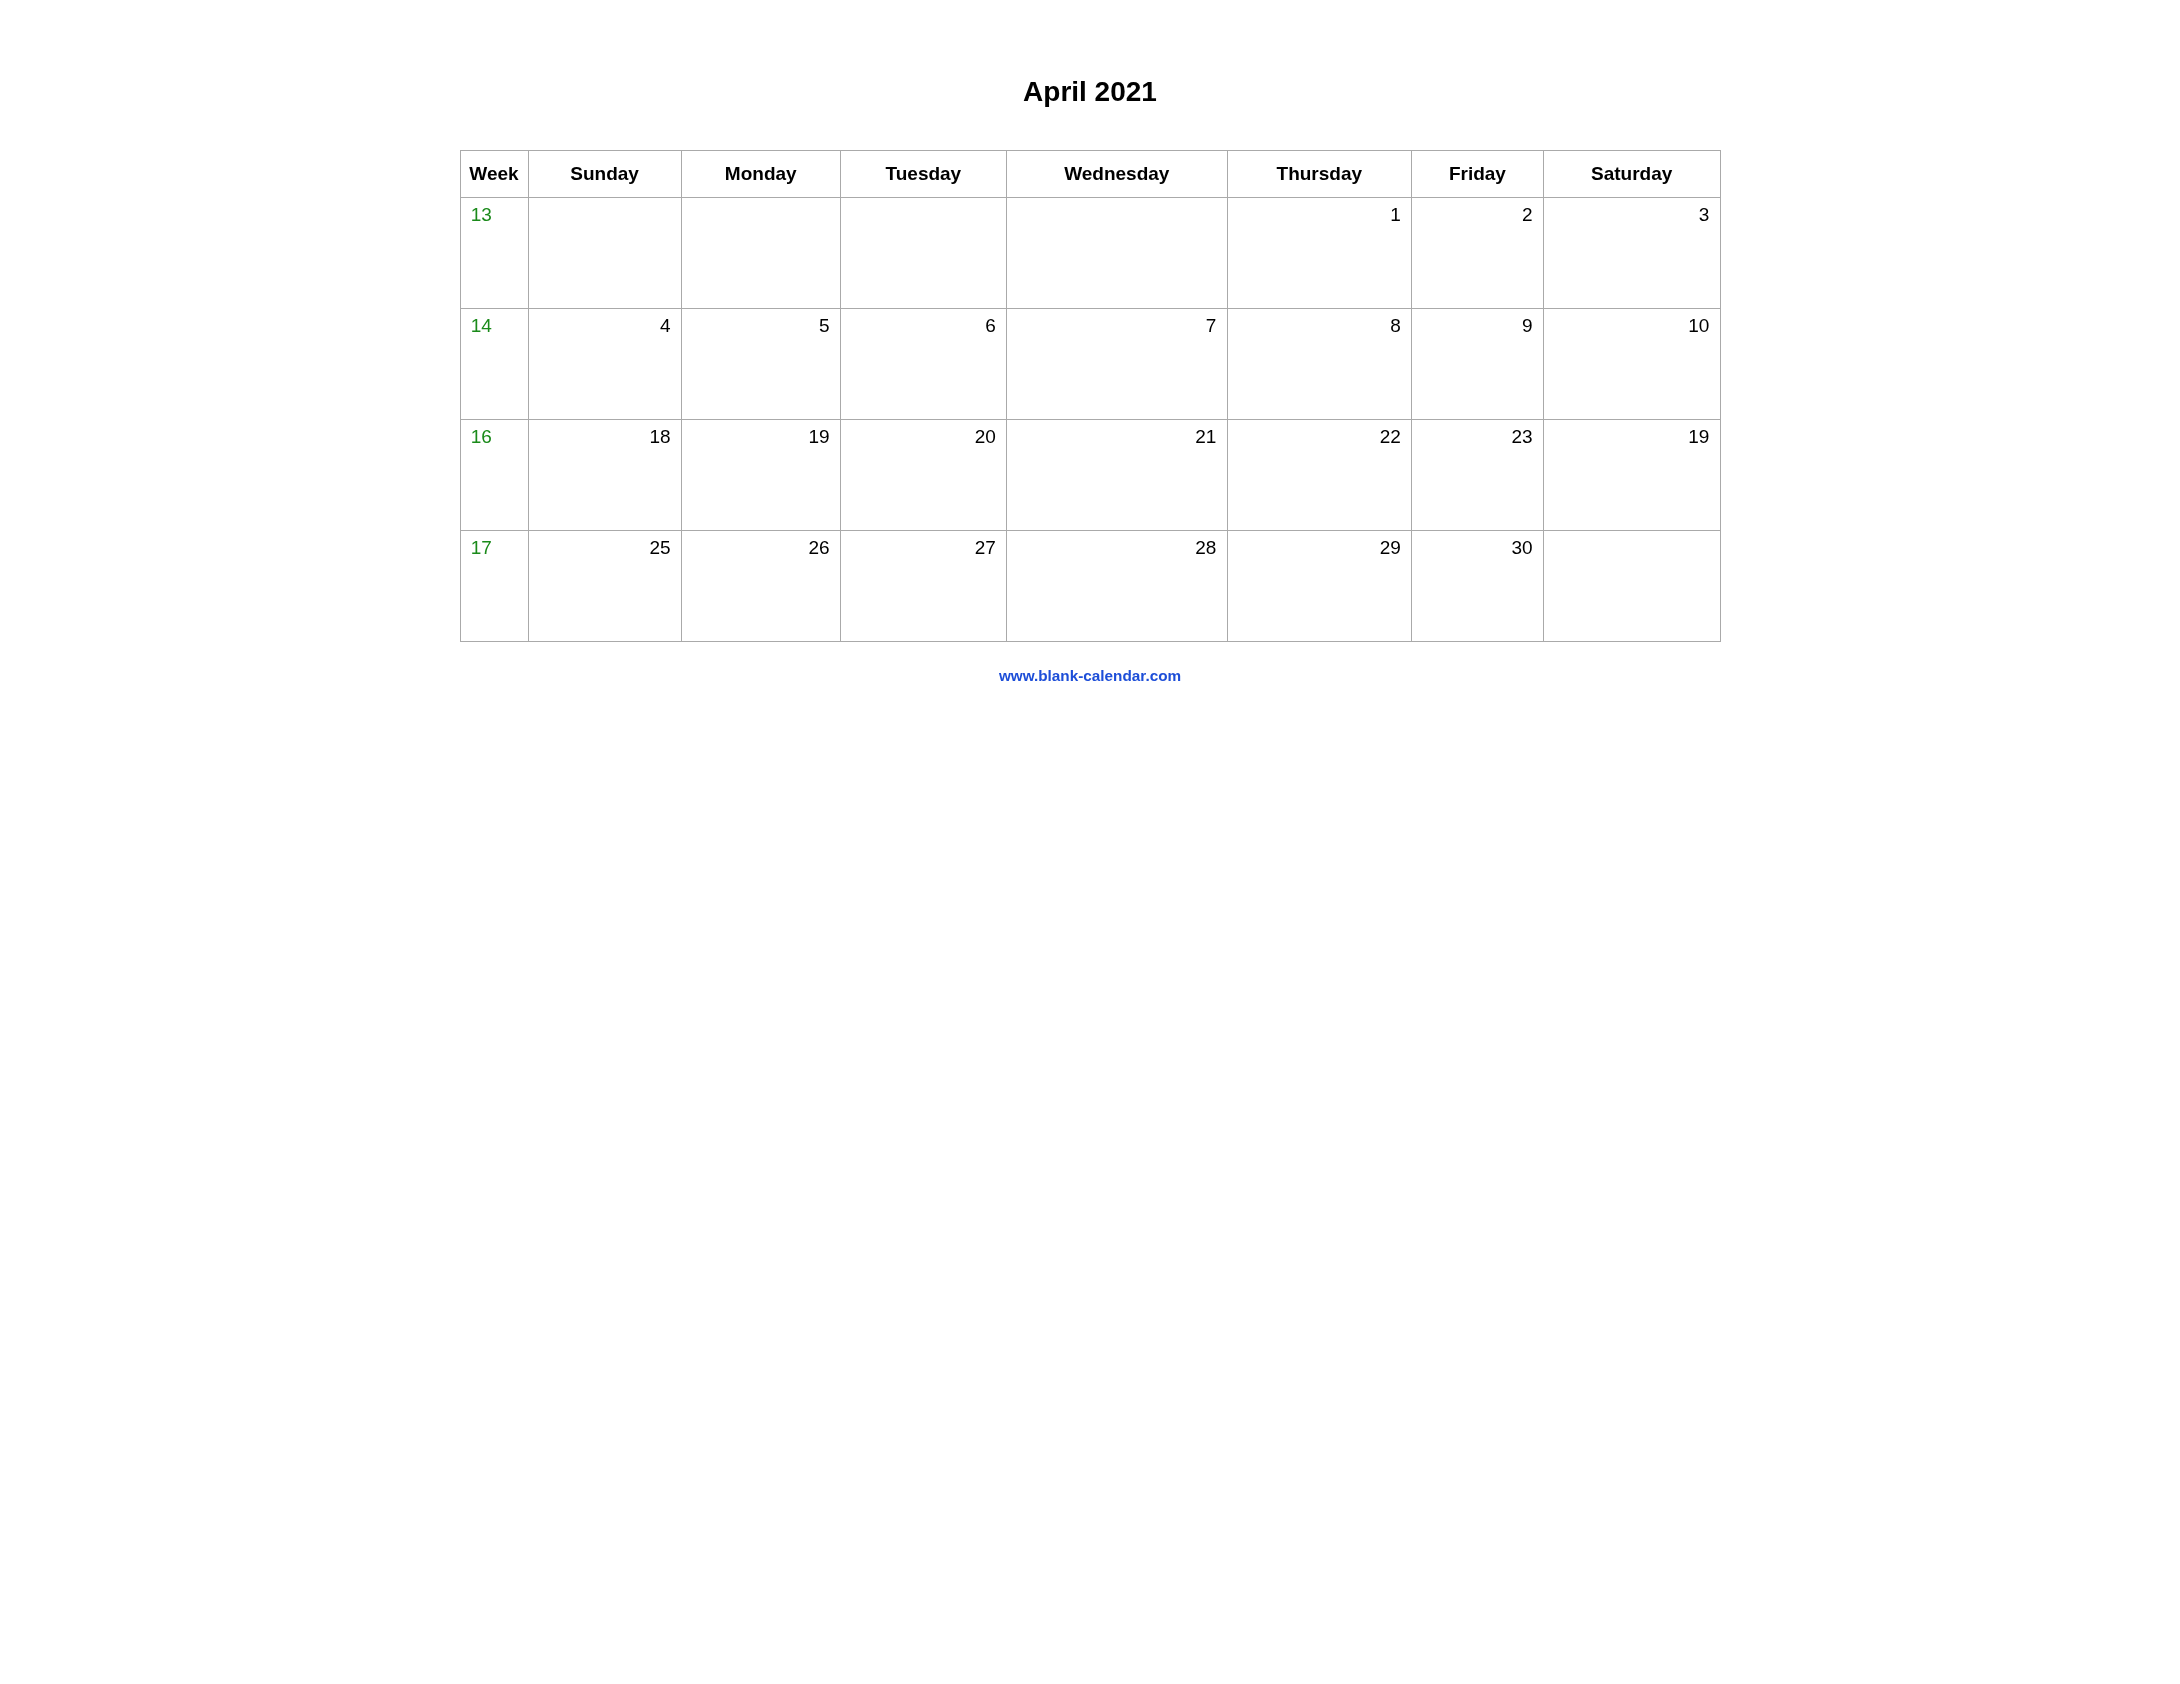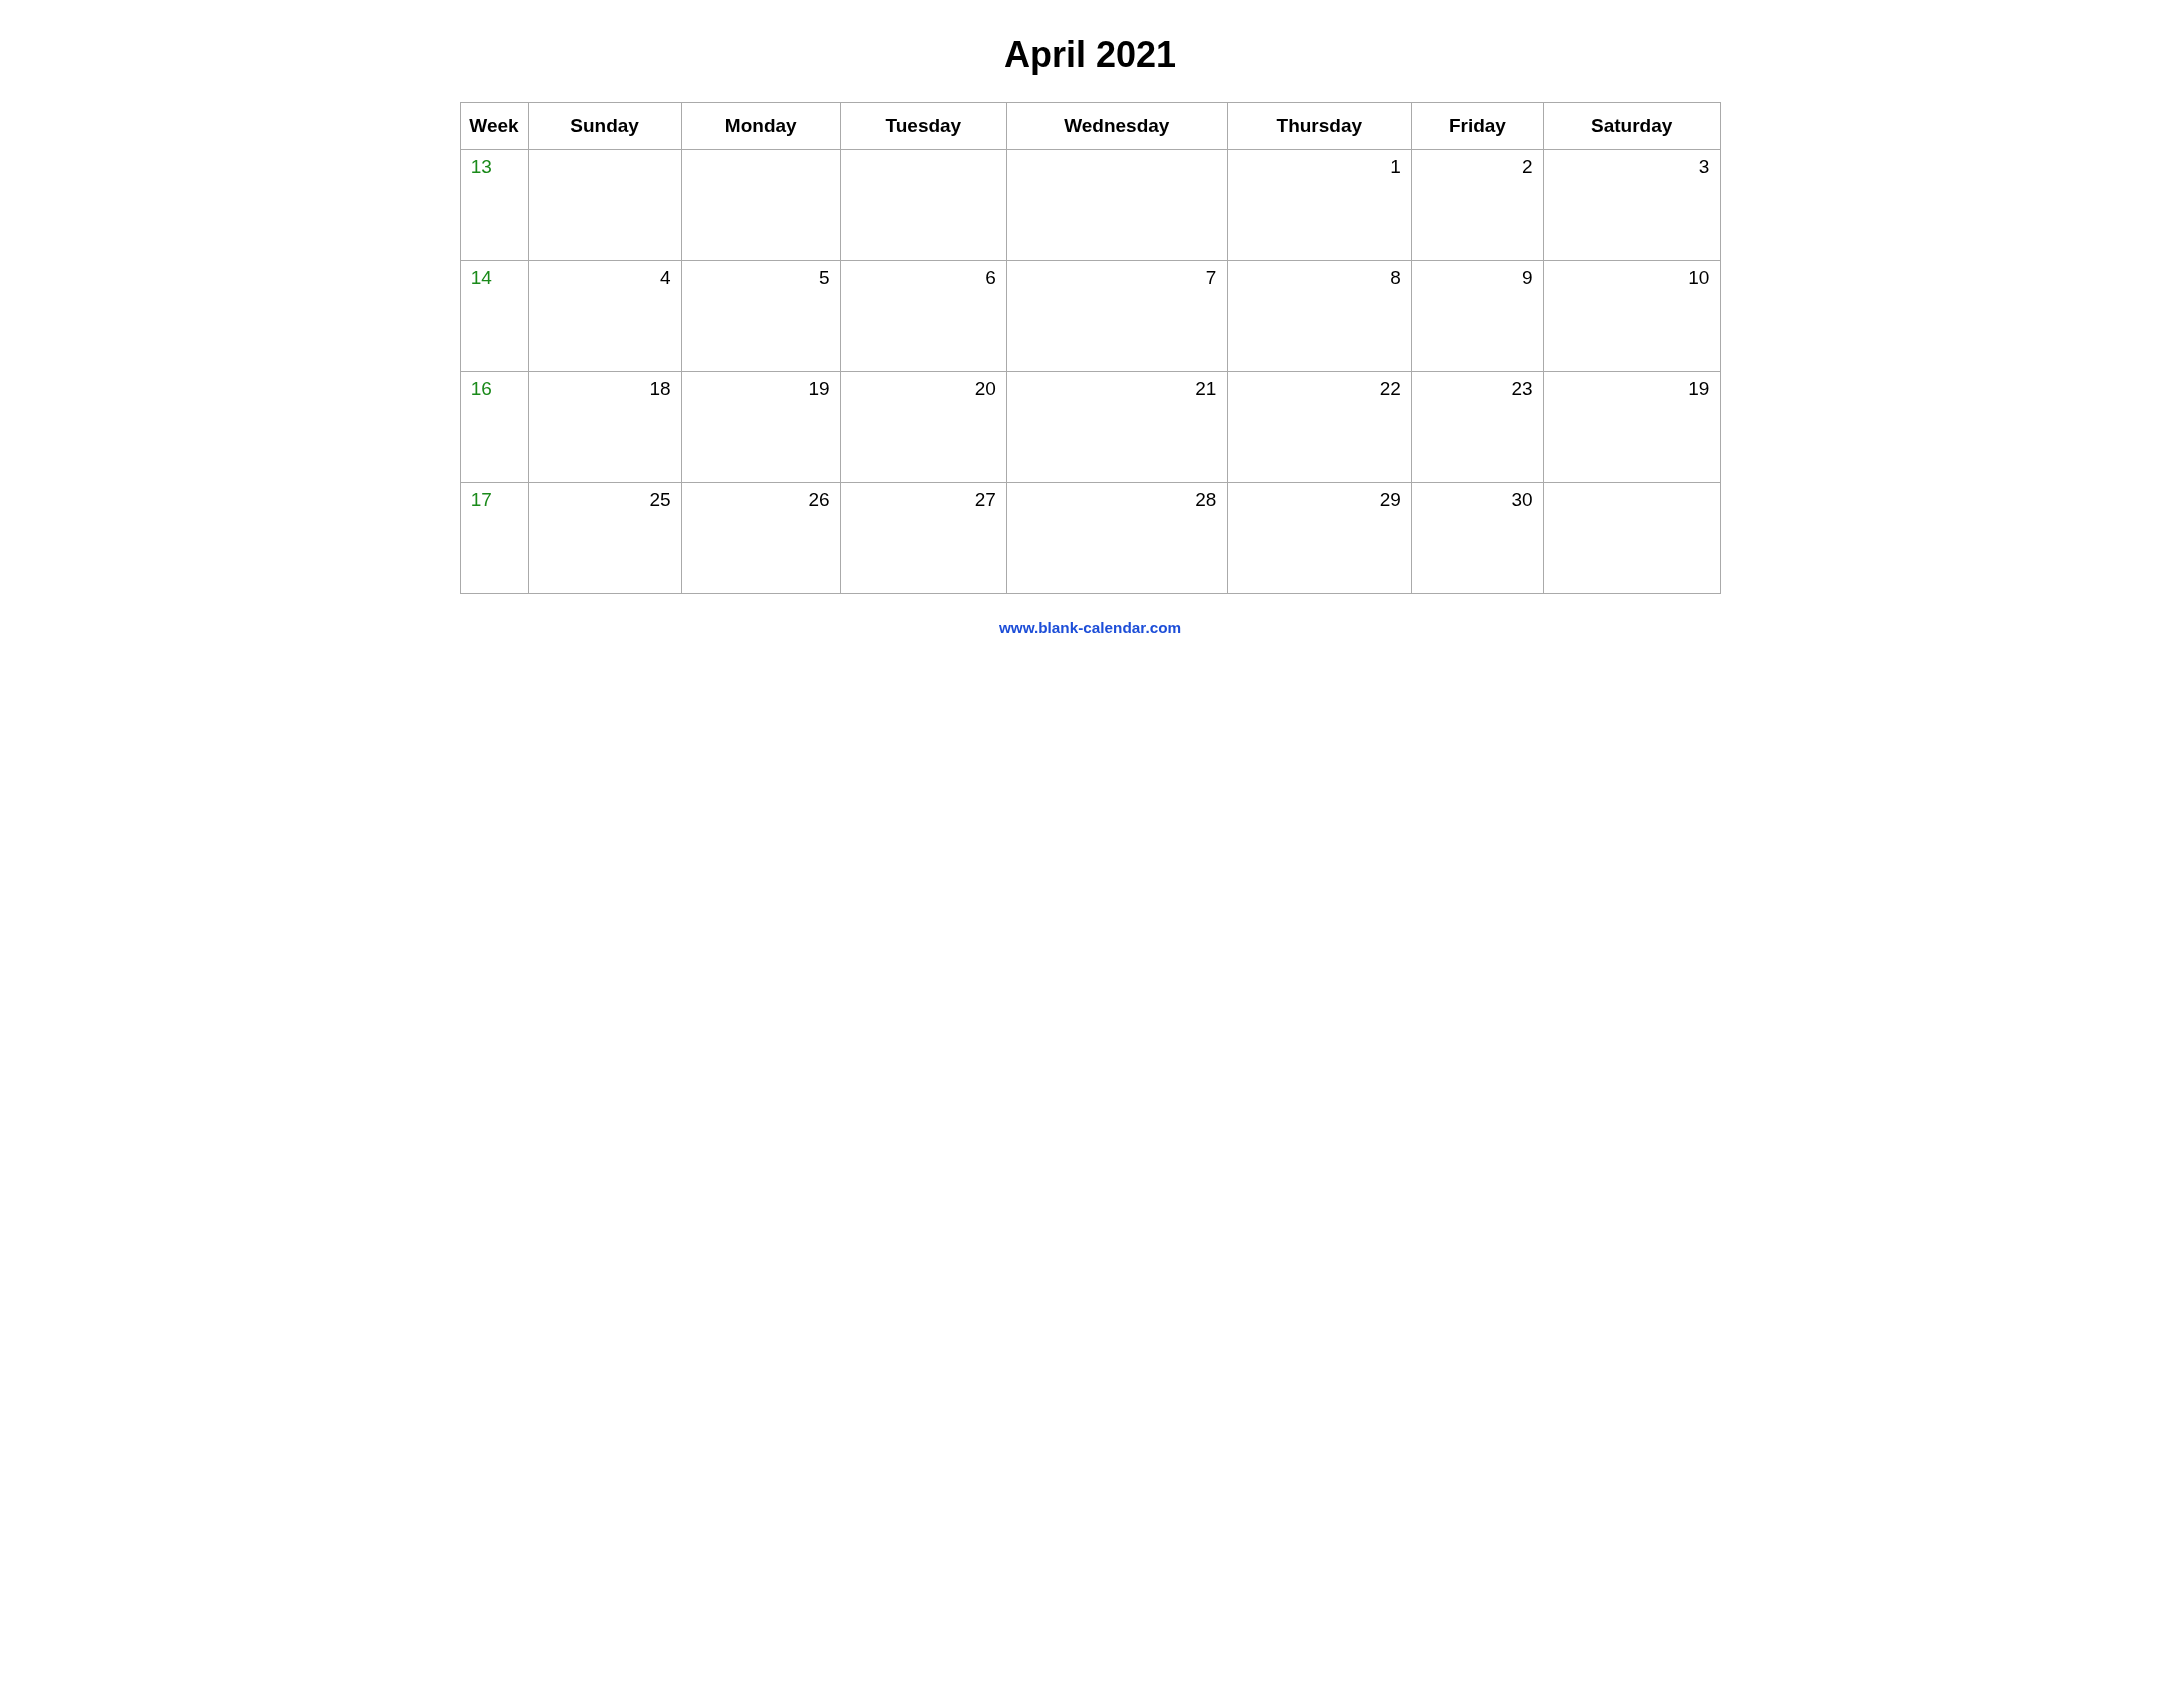--- a/index.html
+++ b/index.html
@@ -12,36 +12,38 @@
       background: #ffffff;
       font-family: Arial, sans-serif;
       display: flex;
       flex-direction: column;
       align-items: center;
       padding: 34px 51px;
       min-height: 100vh;
     }
 
     .page-title {
-      font-size: 36px;
+      font-size: 28px;
       font-weight: bold;
       color: #000000;
       margin-bottom: 25.6px;
       text-align: center;
+      margin-top: 42px;
     }
 
     .calendar-wrapper {
       width: 100%;
       max-width: 1261px;
     }
 
     .calendar-table {
       width: 100%;
       border-collapse: collapse;
       border: 1.7px solid #888;
+      margin-top: 16px;
     }
 
     .calendar-table th,
     .calendar-table td {
       border: 0.9px solid #aaa;
       padding: 6.8px 10.2px;
       vertical-align: top;
     }
 
     .calendar-table thead th {

